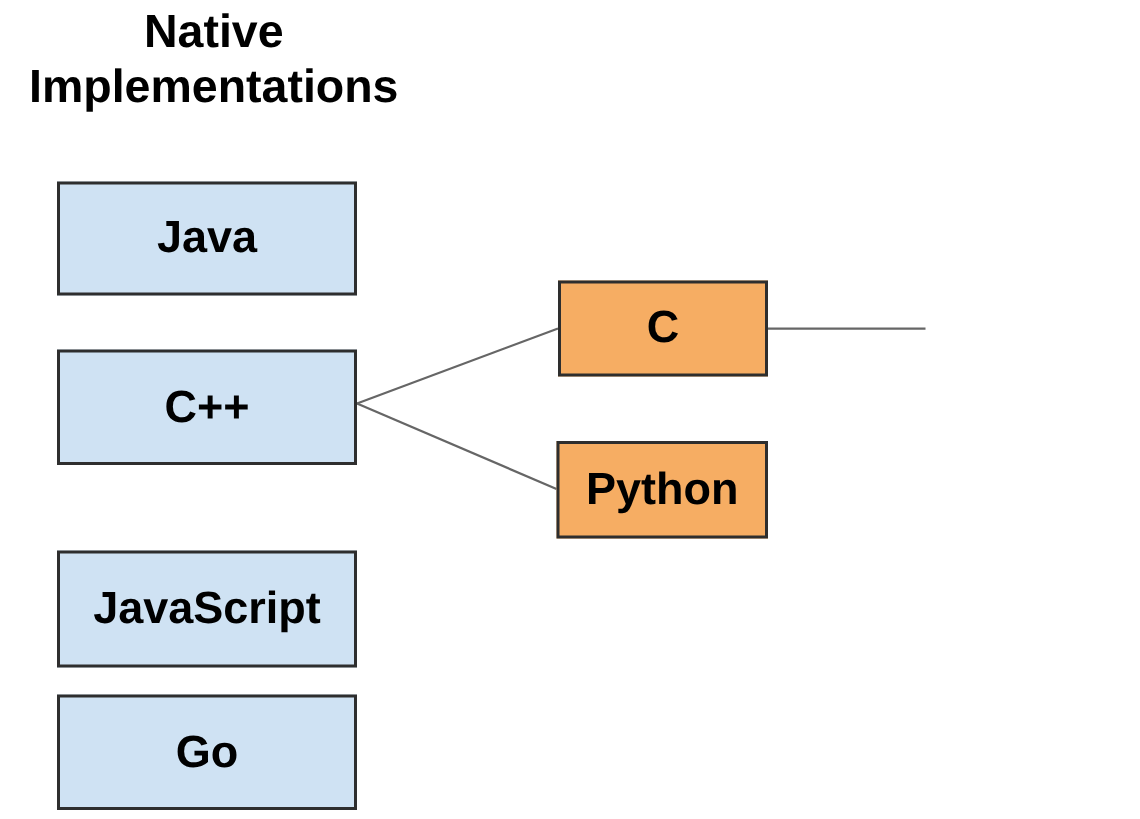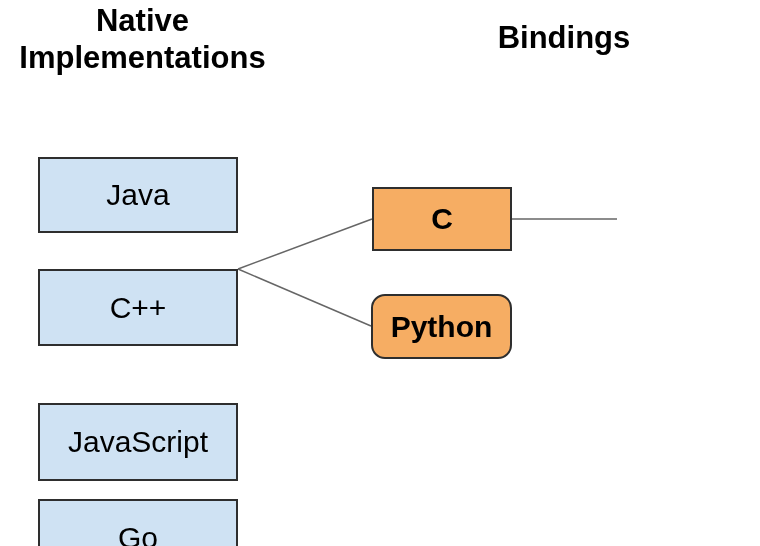--- a/index.html
+++ b/index.html
@@ -42,54 +42,52 @@
     display: flex;
     align-items: center;
     justify-content: center;
     font-size: 30px;
     color: #000000;
   }
   .native-node {
     background: #cfe2f3;
     left: 38px;
     width: 200px;
-    font-weight: normal;
-    margin-top: 36px;
+    font-weight: bold;
   }
   .binding-node {
     background: #f6ad63;
     font-weight: bold;
   }
   #node-java       { top: 121px; height: 76px; }
   #node-cpp        { top: 233px; height: 77px; }
   #node-javascript { top: 367px; height: 78px; }
   #node-go         { top: 463px; height: 77px; }
   #node-c      { left: 372px; top: 187px; width: 140px; height: 64px; }
-  #node-python { left: 371px; top: 294px; width: 141px; height: 65px; border-radius: 14px; }
+  #node-python { left: 371px; top: 294px; width: 141px; height: 65px; }
   #node-ruby   { left: 617px; top: 187px; width: 141px; height: 64px; }
   #edges {
     position: absolute;
     left: 0;
     top: 0;
     pointer-events: none;
   }
   #edges line {
     stroke: #666666;
     stroke-width: 1.5;
   }
 </style>
 </head>
 <body>
 
 <div id="canvas">
 
   <div id="title-native" class="col-title">Native
 Implementations</div>
 
-  <div id="title-bindings" class="col-title">Bindings</div>
 
   <svg id="edges" width="760" height="546">
     <line x1="238" y1="269" x2="372" y2="219"></line>
     <line x1="238" y1="269" x2="371" y2="326"></line>
     <line x1="512" y1="219" x2="617" y2="219"></line>
   </svg>
 
   <div id="node-java" class="node native-node">Java</div>
 
   <div id="node-cpp" class="node native-node">C++</div>

